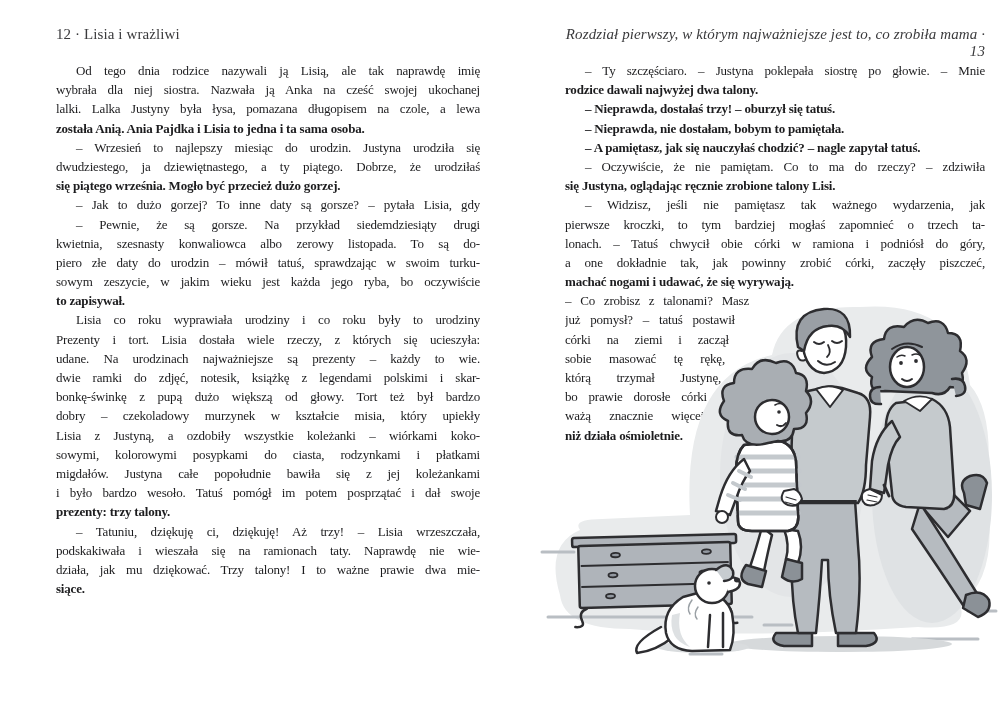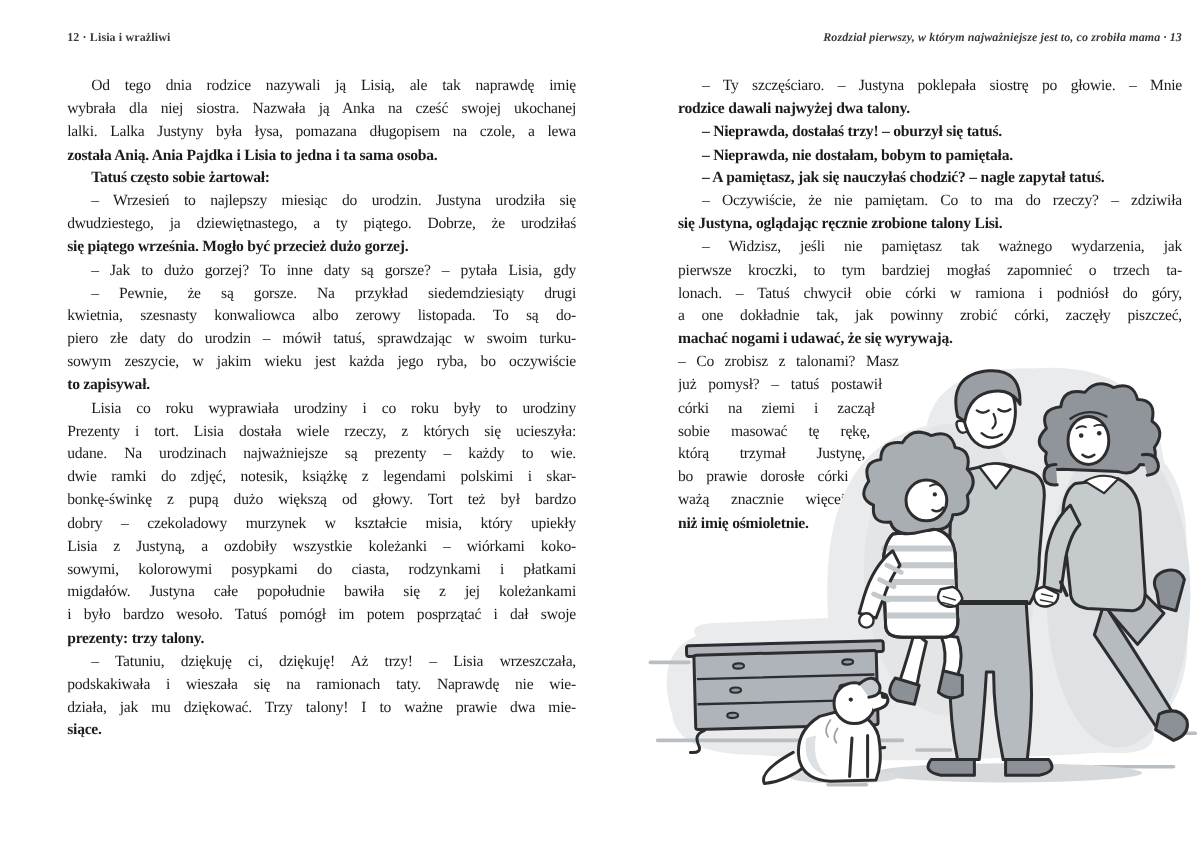--- a/index.html
+++ b/index.html
@@ -4,21 +4,21 @@
 <style>
   html,body{margin:0;padding:0;background:#ffffff;}
   .spread{
     position:relative;width:1000px;height:707px;background:#ffffff;overflow:hidden;
     font-family:"Liberation Serif","DejaVu Serif",serif;color:#1c1c1e;
   }
   .page{position:absolute;top:0;width:500px;height:707px;background:#ffffff;}
   .page.left{left:0;}
   .page.right{left:500px;}
   .running-head{
-    position:absolute;top:26px;font-size:10px;font-weight:bold;color:#3a3a3c;
+    position:absolute;top:26px;font-size:15px;font-weight:normal;color:#3a3a3c;
     letter-spacing:.1px;
   }
   .running-head.left-head{left:56px;}
   .running-head.right-head{left:65px;width:420px;text-align:right;font-style:italic;}
   .body-text{position:absolute;top:61px;}
   .body-text.left-col{left:56px;width:424px;}
   .body-text.right-col{left:65px;width:420px;}
   .para{margin:0;padding:0;}
   .line{
     height:19.2px;line-height:19.2px;font-size:13px;letter-spacing:-0.2px;
@@ -44,23 +44,20 @@
   <section class="page left">
     <div class="running-head left-head">12 · Lisia i wrażliwi</div>
     <div class="body-text left-col" id="left-text">
         <div class="para">
           <div class="line indent">Od tego dnia rodzice nazywali ją Lisią, ale tak naprawdę imię</div>
           <div class="line">wybrała dla niej siostra. Nazwała ją Anka na cześć swojej ukochanej</div>
           <div class="line">lalki. Lalka Justyny była łysa, pomazana długopisem na czole, a lewa</div>
           <div class="line last">została Anią. Ania Pajdka i Lisia to jedna i ta sama osoba.</div>
         </div>
         <div class="para">
-          <div class="line last indent">Tatuś często sobie żartował:</div>
-        </div>
-        <div class="para">
           <div class="line indent">– Wrzesień to najlepszy miesiąc do urodzin. Justyna urodziła się</div>
           <div class="line">dwudziestego, ja dziewiętnastego, a ty piątego. Dobrze, że urodziłaś</div>
           <div class="line last">się piątego września. Mogło być przecież dużo gorzej.</div>
         </div>
         <div class="para">
           <div class="line indent">– Jak to dużo gorzej? To inne daty są gorsze? – pytała Lisia, gdy</div>
         </div>
         <div class="para">
           <div class="line indent">– Pewnie, że są gorsze. Na przykład siedemdziesiąty drugi</div>
           <div class="line">kwietnia, szesnasty konwaliowca albo zerowy listopada. To są do-</div>
@@ -118,21 +115,21 @@
           <div class="line last">machać nogami i udawać, że się wyrywają.</div>
         </div>
         <div class="para narrow">
           <div class="line">– Co zrobisz z talonami? Masz</div>
           <div class="line">już pomysł? – tatuś postawił</div>
           <div class="line">córki na ziemi i zaczął</div>
           <div class="line">sobie masować tę rękę,</div>
           <div class="line">którą trzymał Justynę,</div>
           <div class="line">bo prawie dorosłe córki</div>
           <div class="line">ważą znacznie więcej</div>
-          <div class="line last">niż imię ośmioletnie.</div>
+          <div class="line last">niż działa ośmioletnie.</div>
         </div>
       </div>
 
     <svg class="illustration" width="460" height="372" viewBox="0 0 460 372" aria-hidden="true">
 
       <path d="M20 300 Q 5 250 40 235 Q 32 224 62 224 L 150 220 Q 142 80 232 60 Q 242 10 320 12 Q 420 5 430 90 Q 456 120 446 200 Q 460 280 420 310 Q 430 336 378 332 Q 200 344 90 334 Q 24 334 20 300 Z" fill="#e9ebec"></path>
       <ellipse cx="252" cy="180" rx="72" ry="122" fill="#e3e5e7"></ellipse>
       <ellipse cx="392" cy="200" rx="60" ry="128" fill="#dfe2e4"></ellipse>
 
       <g stroke="#b9bec3" stroke-width="3" stroke-linecap="round" fill="none">

